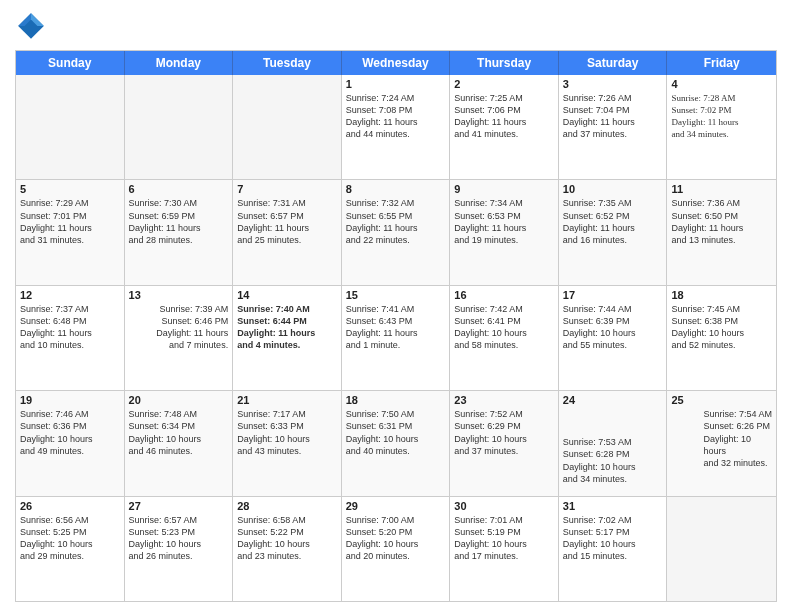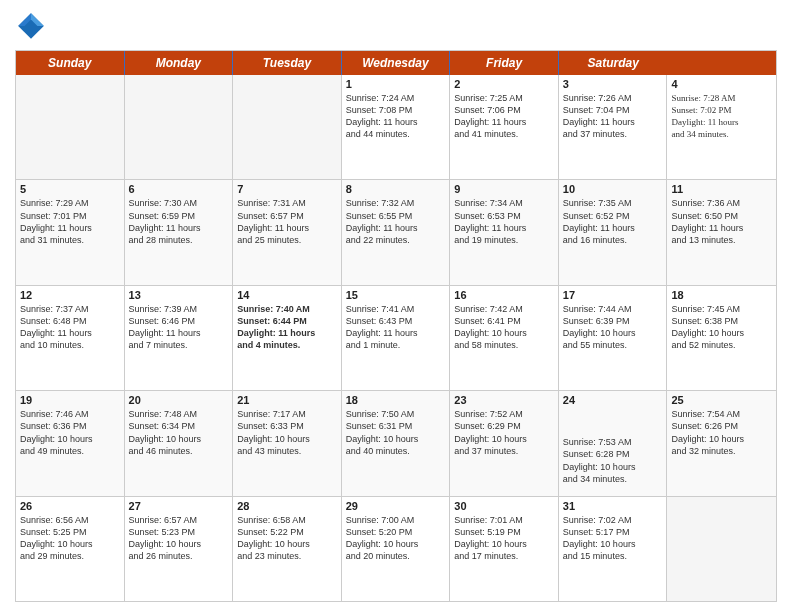--- a/index.html
+++ b/index.html
@@ -55,22 +55,21 @@
     }
     .calendar {
       flex: 1;
       display: flex;
       flex-direction: column;
       border: 1px solid #ccc;
     }
     .cal-header {
       display: grid;
       grid-template-columns: repeat(7, 1fr);
-      background: #c2410c;
-      font-style: italic;
+      background: #3b82f6;
     }
     .cal-header-cell {
       color: #fff;
       font-size: 12px;
       font-weight: bold;
       padding: 5px 4px;
       text-align: center;
       border-right: 1px solid #3a6abf;
     }
     .cal-header-cell:last-child { border-right: none; }
@@ -130,22 +129,23 @@
       <div class="subtitle"></div>
     </div>
   </div>
 
   <div class="calendar">
     <div class="cal-header">
     <div class="cal-header-cell">Sunday</div>
         <div class="cal-header-cell">Monday</div>
         <div class="cal-header-cell">Tuesday</div>
         <div class="cal-header-cell">Wednesday</div>
+        <div class="cal-header-cell">Thursday</div>
+        <div class="cal-header-cell">Saturday</div>
         <div class="cal-header-cell">Friday</div>
-        <div class="cal-header-cell">Saturday</div>
       </div>
     <div class="cal-body">
     <div class="cal-row">
           <div class="cal-cell empty"></div>
           <div class="cal-cell empty"></div>
           <div class="cal-cell empty"></div>
           <div class="cal-cell">
             <div class="day-num">1</div>
             <div class="cell-text" style="white-space: pre-line;">Sunrise: 7:24 AM
 Sunset: 7:08 PM
@@ -228,21 +228,21 @@
         <div class="cal-row">
           <div class="cal-cell">
             <div class="day-num">12</div>
             <div class="cell-text" style="white-space: pre-line;">Sunrise: 7:37 AM
 Sunset: 6:48 PM
 Daylight: 11 hours
 and 10 minutes.</div>
           </div>
           <div class="cal-cell">
             <div class="day-num">13</div>
-            <div class="cell-text" style="white-space: pre-line;">Sunrise: 7:39 AM
+            <div class="cell-text" style="white-space: pre-line; text-align: right;">Sunrise: 7:39 AM
 Sunset: 6:46 PM
 Daylight: 11 hours
 and 7 minutes.</div>
           </div>
           <div class="cal-cell">
             <div class="day-num">14</div>
             <div class="cell-text" style="white-space: pre-line; font-weight: bold;">Sunrise: 7:40 AM
 Sunset: 6:44 PM
 Daylight: 11 hours
 and 4 minutes.</div>
@@ -314,21 +314,21 @@
           </div>
           <div class="cal-cell alt">
             <div class="day-num">24</div>
             <div class="cell-text" style="white-space: pre-line; margin-top: 30px;">Sunrise: 7:53 AM
 Sunset: 6:28 PM
 Daylight: 10 hours
 and 34 minutes.</div>
           </div>
           <div class="cal-cell alt">
             <div class="day-num">25</div>
-            <div class="cell-text" style="white-space: pre-line;">Sunrise: 7:54 AM
+            <div class="cell-text" style="white-space: pre-line; margin-left: 32px;">Sunrise: 7:54 AM
 Sunset: 6:26 PM
 Daylight: 10 hours
 and 32 minutes.</div>
           </div>
         </div>
         <div class="cal-row">
           <div class="cal-cell">
             <div class="day-num">26</div>
             <div class="cell-text" style="white-space: pre-line;">Sunrise: 6:56 AM
 Sunset: 5:25 PM

